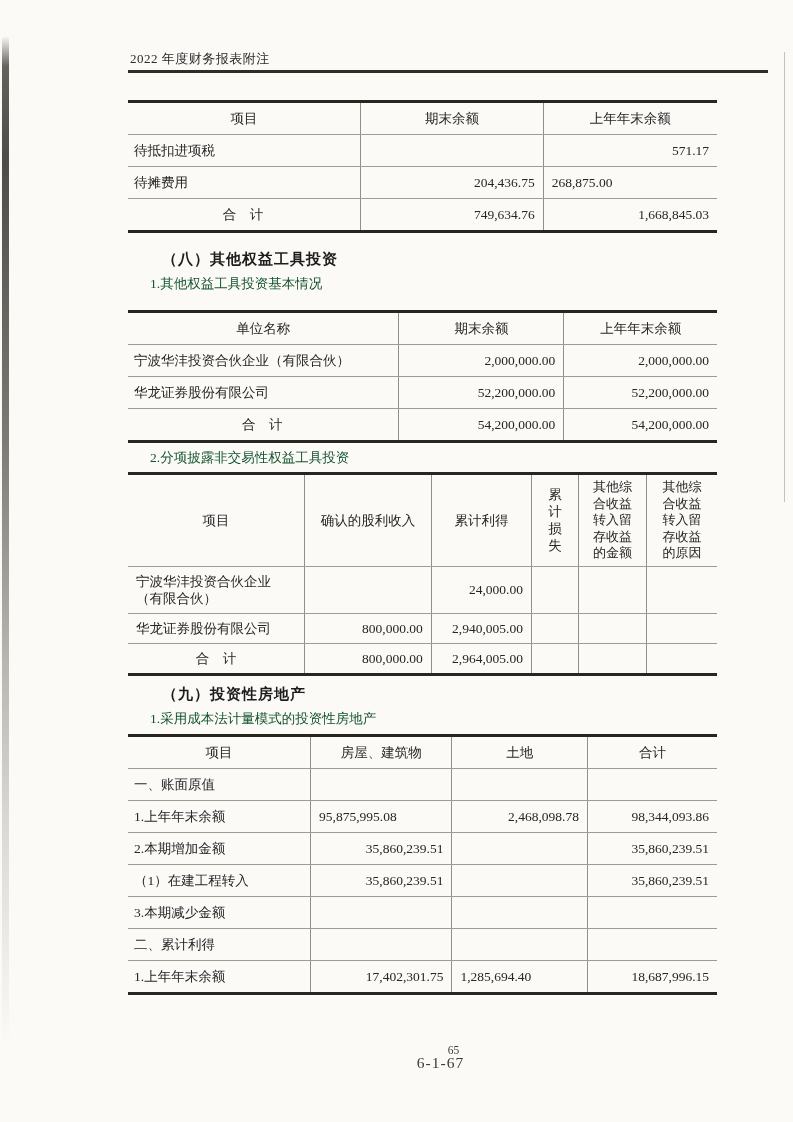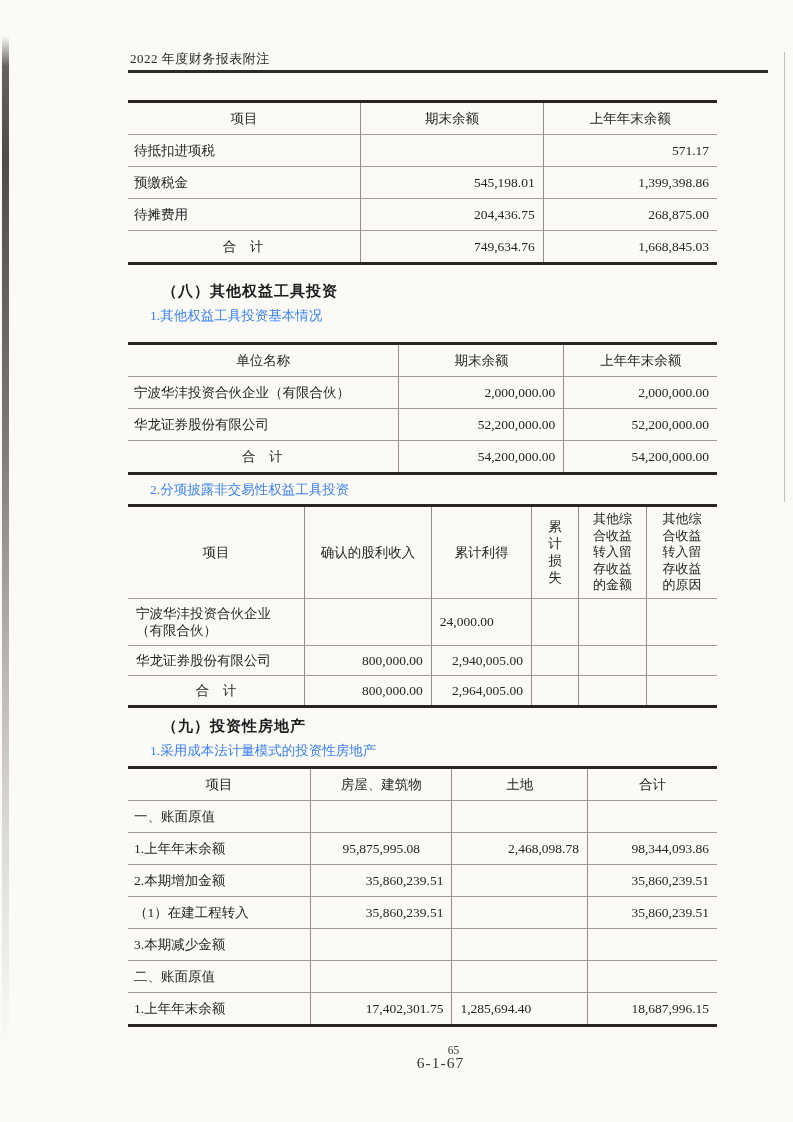--- a/index.html
+++ b/index.html
@@ -40,21 +40,21 @@
   .hdr-rule{
     position:absolute;top:70px;left:128px;width:640px;height:2.5px;
     background:#2e2c28;
   }
   
   .content{position:absolute;top:88px;left:128px;width:589px;}
   h3.sec{margin:0;margin-top:8px;margin-left:34px;font-size:15px;font-weight:700;
          letter-spacing:1px;color:#1d1d1d;line-height:20px;}
   h3.sec.s8{margin-top:16px;}
   h3.sec.s9{margin-top:8px;}
-  p.sub{margin:0;margin-top:5px;margin-left:22px;font-size:13.5px;line-height:20px;color:#3b82f6;}
+  p.sub{margin:0;margin-top:5px;margin-left:22px;font-size:13.5px;line-height:20px;color:#14532d;}
   
   table{border-collapse:collapse;width:100%;table-layout:fixed;
         border-top:3px solid #29261f;border-bottom:3px solid #29261f;
         margin:0;font-size:13.5px;color:#262626;}
   table.t1{margin-top:12px;}
   table.t2{margin-top:16px;}
   table.t3{margin-top:4px;}
   table.t4{margin-top:5px;}
   th,td{border-bottom:1px solid #a19c92;line-height:17px;font-weight:400;
         overflow:hidden;}
@@ -100,28 +100,23 @@
             <th>上年年末余额</th>
           </tr>
         </thead>
         <tbody>
           <tr>
             <td class="lbl">待抵扣进项税</td>
             <td style="text-align: right;"></td>
             <td style="text-align: right;">571.17</td>
           </tr>
           <tr>
-            <td class="lbl">预缴税金</td>
-            <td style="text-align: right;">545,198.01</td>
-            <td style="text-align: right;">1,399,398.86</td>
-          </tr>
-          <tr>
             <td class="lbl">待摊费用</td>
             <td style="text-align: right;">204,436.75</td>
-            <td style="text-align: right;">268,875.00</td>
+            <td style="text-align: left;">268,875.00</td>
           </tr>
           <tr>
             <td class="lbl" style="text-align: center;">合　计</td>
             <td style="text-align: right;">749,634.76</td>
             <td style="text-align: right;">1,668,845.03</td>
           </tr>
         </tbody>
       </table>
 
     <h3 class="sec s8">（八）其他权益工具投资</h3>
@@ -177,21 +172,21 @@
             <th>累计利得</th>
             <th class="th-mid">累计损失</th>
             <th class="th-tall">其他综合收益转入留存收益的金额</th>
             <th class="th-tall">其他综合收益转入留存收益的原因</th>
           </tr>
         </thead>
         <tbody>
           <tr>
             <td class="lbl">宁波华沣投资合伙企业（有限合伙）</td>
             <td style="text-align: right;"></td>
-            <td style="">24,000.00</td>
+            <td style="text-align: right;">24,000.00</td>
             <td style="text-align: right;"></td>
             <td style="text-align: center;"></td>
             <td style="text-align: center;"></td>
           </tr>
           <tr>
             <td class="lbl">华龙证券股份有限公司</td>
             <td style="text-align: right;">800,000.00</td>
             <td style="text-align: right;">2,940,005.00</td>
             <td style="text-align: right;"></td>
             <td style="text-align: center;"></td>
@@ -228,21 +223,21 @@
         </thead>
         <tbody>
           <tr>
             <td class="lbl">一、账面原值</td>
             <td style="text-align: right;"></td>
             <td style="text-align: right;"></td>
             <td style="text-align: right;"></td>
           </tr>
           <tr>
             <td class="lbl">1.上年年末余额</td>
-            <td style="text-align: center;">95,875,995.08</td>
+            <td style="text-align: left;">95,875,995.08</td>
             <td style="text-align: right;">2,468,098.78</td>
             <td style="text-align: right;">98,344,093.86</td>
           </tr>
           <tr>
             <td class="lbl">2.本期增加金额</td>
             <td style="text-align: right;">35,860,239.51</td>
             <td style="text-align: right;"></td>
             <td style="text-align: right;">35,860,239.51</td>
           </tr>
           <tr>
@@ -251,21 +246,21 @@
             <td style="text-align: right;"></td>
             <td style="text-align: right;">35,860,239.51</td>
           </tr>
           <tr>
             <td class="lbl">3.本期减少金额</td>
             <td style="text-align: right;"></td>
             <td style="text-align: right;"></td>
             <td style="text-align: right;"></td>
           </tr>
           <tr>
-            <td class="lbl">二、账面原值</td>
+            <td class="lbl">二、累计利得</td>
             <td style="text-align: right;"></td>
             <td style="text-align: right;"></td>
             <td style="text-align: right;"></td>
           </tr>
           <tr>
             <td class="lbl">1.上年年末余额</td>
             <td style="text-align: right;">17,402,301.75</td>
             <td style="text-align: left;">1,285,694.40</td>
             <td style="text-align: right;">18,687,996.15</td>
           </tr>

